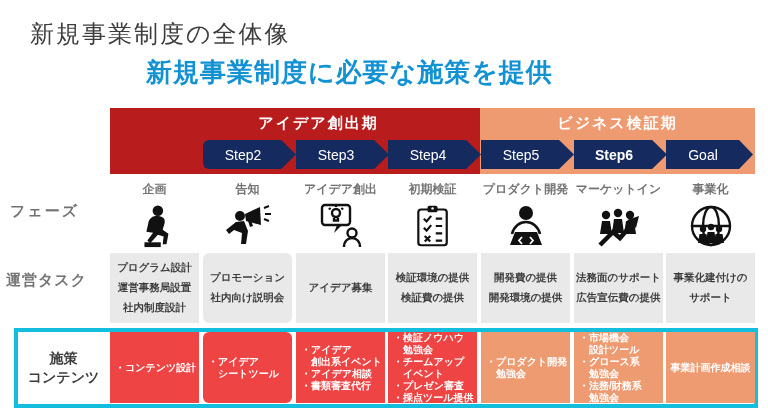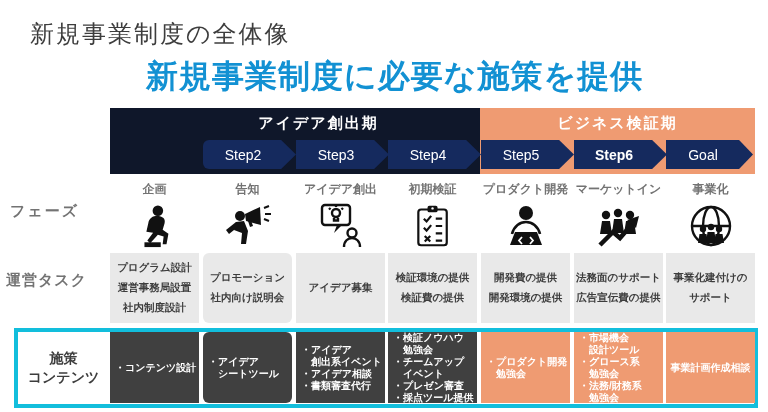--- a/index.html
+++ b/index.html
@@ -3,24 +3,24 @@
 <meta charset="utf-8">
 <style>
   html,body{margin:0;padding:0;background:#fff;}
   .stage{
     position:relative;width:768px;height:412px;background:#fff;overflow:hidden;
     font-family:"Liberation Sans","DejaVu Sans",sans-serif;
   }
   .abs{position:absolute;}
   
   .title{left:30px;top:18px;font-size:24px;color:#3d3d3d;letter-spacing:2px;font-weight:400;}
-  .subtitle{left:146px;top:55px;font-size:32px;color:#1291d3;font-weight:700;letter-spacing:1px;}
+  .subtitle{left:146px;top:55px;font-size:26px;color:#1291d3;font-weight:700;letter-spacing:1px;}
   
   .band{top:108px;height:66px;}
-  .band-idea{left:110px;width:417px;background:#0f172a;}
+  .band-idea{left:110px;width:417px;background:#b91c1c;}
   .band-biz{left:480px;width:275px;background:#ef9b72;}
   .band-label{display:block;text-align:center;margin-top:6px;color:#fff;font-size:15px;font-weight:700;letter-spacing:2px;}
   
   .arrow{
     top:140px;height:29px;width:93px;background:#152a5e;
     clip-path:polygon(0 0,84% 0,100% 50%,84% 100%,0 100%);
     display:flex;align-items:center;justify-content:center;
     color:#fff;font-size:14px;padding-right:13px;box-sizing:border-box;
   }
   
@@ -46,21 +46,21 @@
     left:18px;top:332px;width:91px;height:72px;background:#fff;
     display:flex;align-items:center;justify-content:center;text-align:center;
     font-size:14px;font-weight:700;color:#3d3d3d;line-height:1.35;white-space:pre-line;
   }
   
   .content-cell{
     top:332px;height:71px;display:flex;flex-direction:column;justify-content:center;
     color:#fff;font-size:10px;font-weight:700;line-height:1.2;white-space:pre-line;
     box-sizing:border-box;padding:2px 2px 2px 5px;text-align:left;
   }
-  .cc-blue{background:#404040;}
+  .cc-blue{background:#ef4444;}
   .cc-orange{background:#ef9b72;}
   .cc-center{text-align:center;padding:2px;align-items:center;}
   svg{display:block;}
 </style>
 </head>
 <body>
 
 <div class="stage">
 
   <div class="abs title">新規事業制度の全体像</div>

